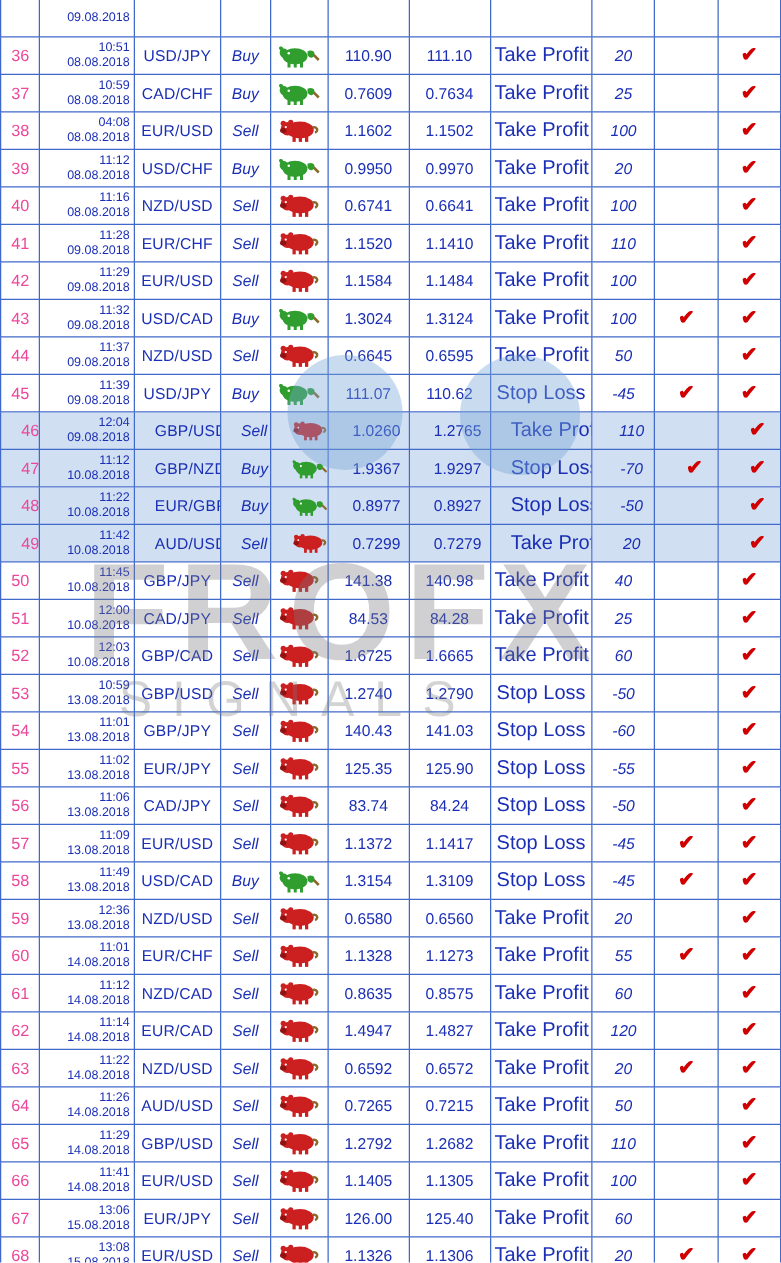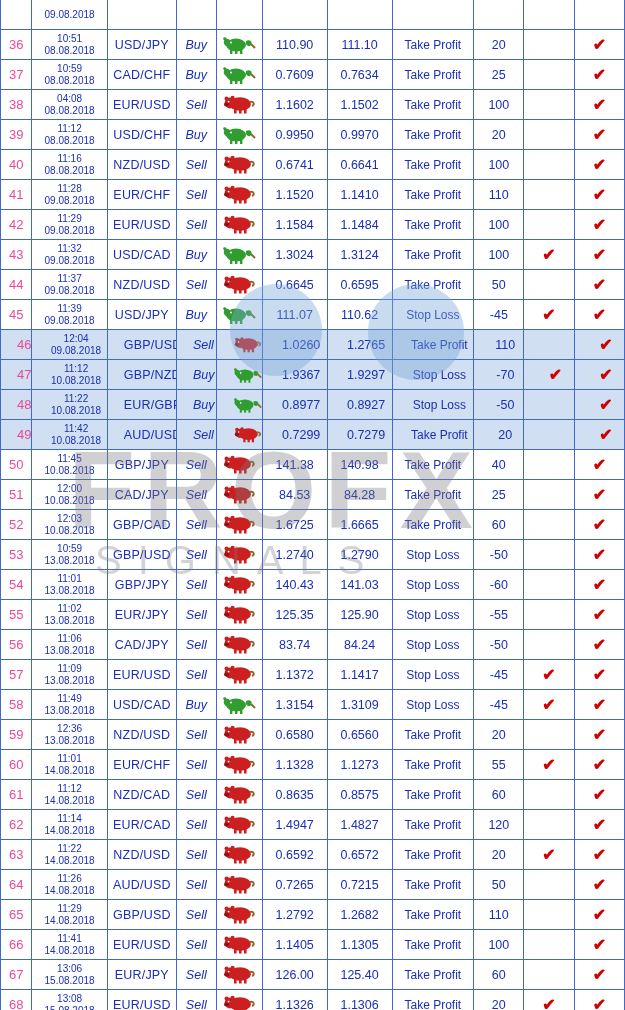--- a/index.html
+++ b/index.html
@@ -89,28 +89,29 @@
     overflow: hidden;
     background: transparent;
   }
   tr.row-hl td { background: rgba(150,185,225,0.45); padding-left: 16px; }
 
   .cell-no { font-size: 13px; color: #ec4899; }
   .cell-time {
     font-size: 10px;
     line-height: 11.5px;
     color: #1a2fb5;
+    text-align: right;
   }
   .cell-time .t1 { display: block; }
   .cell-time .t2 { display: block; }
   .cell-pair { font-size: 12.5px; letter-spacing: 0.2px; text-align: center; }
   .cell-dir { font-size: 12.5px; font-style: italic; }
   .cell-price { font-size: 12.5px; }
-  .cell-res { font-size: 12px; text-align: center; }
-  .cell-pips { font-size: 12.5px; }
+  .cell-res { font-size: 16px; text-align: center; }
+  .cell-pips { font-size: 12.5px; font-style: italic; }
   .check {
     color: #d00000;
     font-size: 16px;
     line-height: 16px;
     font-weight: 700;
   }
   .icon-cell { padding: 0; }
   .icon-wrap {
     display: flex;
     align-items: center;

